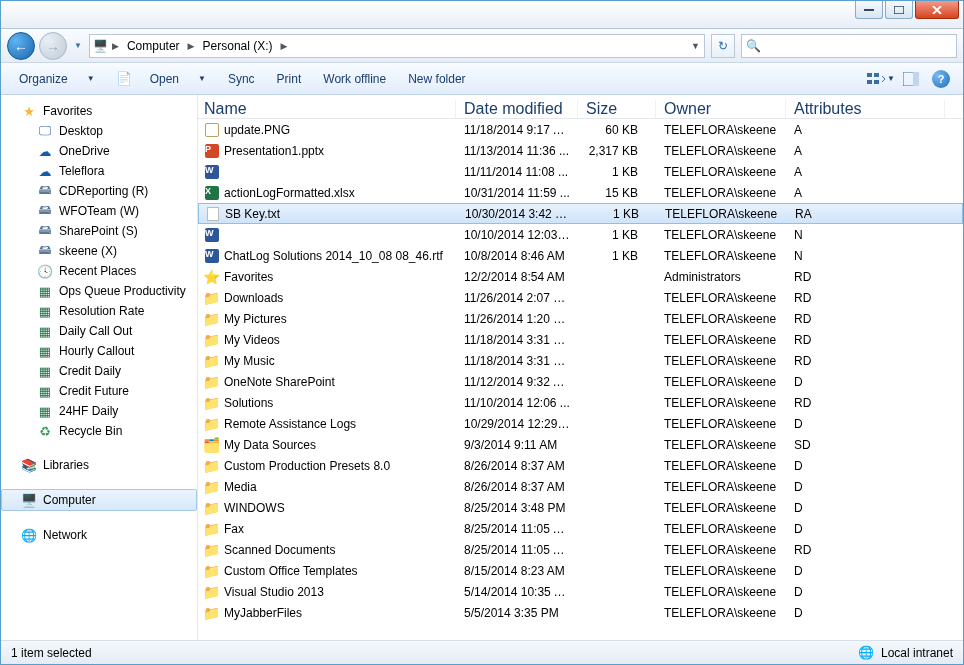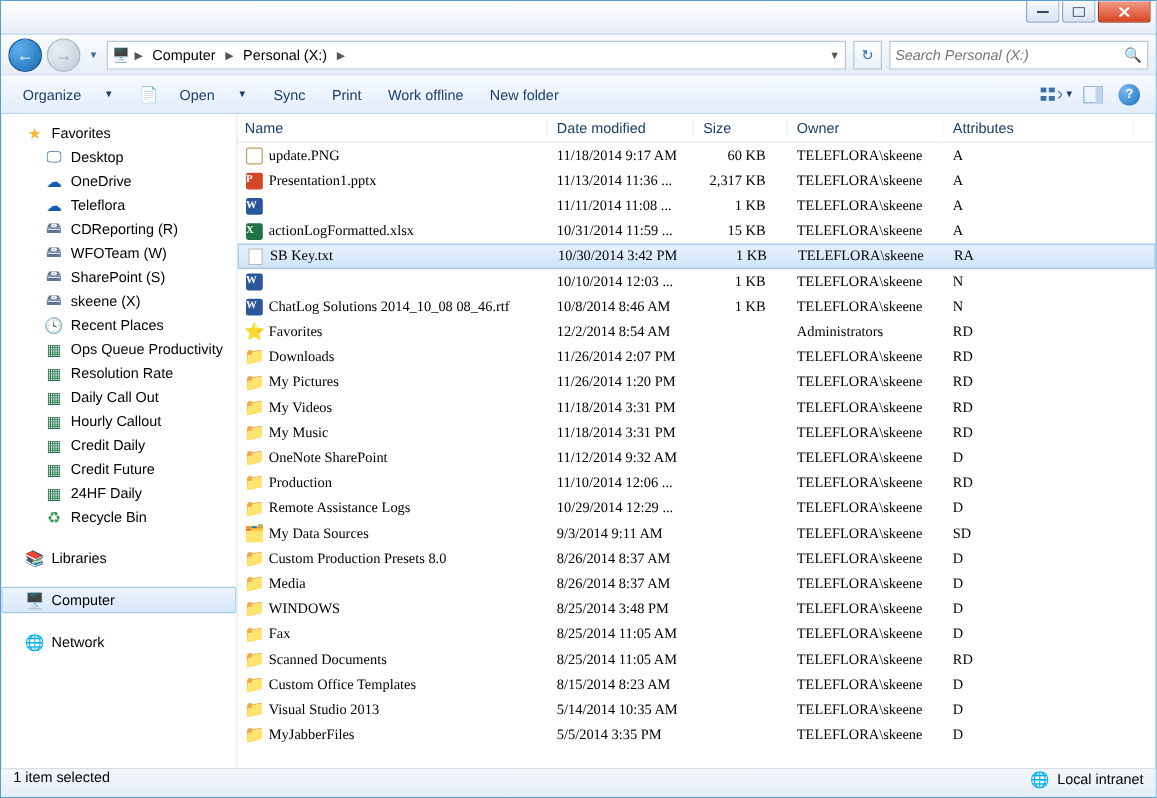--- a/index.html
+++ b/index.html
@@ -38,46 +38,46 @@
   .nav-head { display: flex; align-items: center; padding: 2px 6px 2px 20px; gap: 6px; font-size: 12px; }
   .nav-item { display: flex; align-items: center; padding: 2px 6px 2px 36px; gap: 6px; font-size: 12px; cursor: default; white-space: nowrap; overflow: hidden; text-overflow: ellipsis; }
   .nav-item.selected { background: linear-gradient(#ecf4fd,#d6e8fa); border: 1px solid #a6c8ea; border-radius: 2px; padding-left: 35px; }
   .ico { width: 16px; height: 16px; display: inline-flex; align-items: center; justify-content: center; font-size: 13px; flex-shrink: 0; }
   .ico-star { color: #f7b731; }
   .ico-lib { color: #3e78b6; }
   .ico-comp { color: #5f7f9f; }
   .ico-net { color: #3a6ea5; }
   
   .content { flex: 1; display: flex; flex-direction: column; min-width: 0; }
-  .col-headers { height: 24px; display: flex; align-items: center; border-bottom: 1px solid #e4e8ee; color: #1a3e6e; font-size: 12px; padding-right: 18px; }
+  .col-headers { height: 24px; display: flex; align-items: flex-end; border-bottom: 1px solid #e4e8ee; color: #1a3e6e; font-size: 16px; padding-right: 18px; }
   .col-h { padding: 0 8px; border-right: 1px solid #eef1f5; cursor: default; overflow: hidden; white-space: nowrap; }
   .col-name { width: 258px; padding-left: 6px; }
   .col-date { width: 122px; }
   .col-size { width: 78px; text-align: left; }
   .col-owner { width: 130px; }
   .col-attr { flex: 1; }
   
-  .file-list { flex: 1; overflow-y: scroll; font-family: Liberation Serif, serif; }
+  .file-list { flex: 1; overflow-y: scroll; }
   .file-row { height: 21px; display: flex; align-items: center; font-size: 12px; cursor: default; }
   .file-row.selected { background: linear-gradient(#e7f1fd,#cfe4f9); border: 1px solid #94bfe4; }
   .fc { padding: 0 8px; overflow: hidden; white-space: nowrap; text-overflow: ellipsis; }
   .fc-name { width: 258px; display: flex; align-items: center; gap: 4px; padding-left: 6px; }
   .fc-date { width: 122px; }
   .fc-size { width: 78px; text-align: right; padding-right: 18px; }
   .fc-owner { width: 130px; }
   .fc-attr { flex: 1; }
   .file-ico { width: 16px; height: 16px; display: inline-flex; align-items: center; justify-content: center; font-size: 12px; flex-shrink: 0; }
   .fi-png { background: #fff; border: 1px solid #c0a060; border-radius: 2px; width: 14px; height: 14px; }
   .fi-pptx { background: #d24726; color: #fff; border-radius: 2px; width: 14px; height: 14px; font-size: 9px; font-weight: bold; }
   .fi-rtf { background: #2b579a; color: #fff; border-radius: 2px; width: 14px; height: 14px; font-size: 9px; font-weight: bold; }
   .fi-xlsx { background: #217346; color: #fff; border-radius: 2px; width: 14px; height: 14px; font-size: 9px; font-weight: bold; }
   .fi-txt { background: #fff; border: 1px solid #bbb; width: 12px; height: 14px; }
   .fi-folder { color: #f3c563; font-size: 14px; }
   
-  .statusbar { height: 24px; border-top: 1px solid #d6dee8; background: linear-gradient(#f4f8fc,#e4ecf5); display: flex; align-items: flex-start; padding: 0 10px; font-size: 12px; }
+  .statusbar { height: 24px; border-top: 1px solid #d6dee8; background: linear-gradient(#f4f8fc,#e4ecf5); display: flex; align-items: center; padding: 0 10px; font-size: 12px; }
   .status-right { margin-left: auto; display: flex; align-items: center; gap: 6px; }
   
   
   .file-list::-webkit-scrollbar { width: 17px; }
   .file-list::-webkit-scrollbar-track { background: #f0f0f0; }
   .file-list::-webkit-scrollbar-thumb { background: #c9cdd3; border: 1px solid #a9adb3; }
   .file-list::-webkit-scrollbar-button { height: 17px; background: #f0f0f0; border: 1px solid #c9cdd3; }
 </style>
 </head>
 <body>
@@ -115,21 +115,20 @@
       <span class="bc-part">Computer</span>
       <span class="bc-arrow">▶</span>
       <span class="bc-part">Personal (X:)</span>
       <span class="bc-arrow">▶</span>
       <span class="bc-end">
         <span class="bc-arrow">▼</span>
       </span>
     </div>
     <div class="refresh-btn">↻</div>
     <div class="search-box">
-      <input type="text" placeholder="Search Personal (X:)" style="">
       <span class="sicon">🔍</span>
     </div>
   </div>
 
   <div class="toolbar">
     <div class="tb-btn">
         <span>Organize</span>
         <span class="tb-drop">▼</span>
       </div>
     <div class="tb-btn">
@@ -427,21 +426,21 @@
             <div class="fc fc-date">11/12/2014 9:32 AM</div>
             <div class="fc fc-size"></div>
             <div class="fc fc-owner">TELEFLORA\skeene</div>
             <div class="fc fc-attr">D</div>
           </div>
           <div class="file-row">
             <div class="fc fc-name">
               <span class="file-ico">
                 <span class="fi-folder">📁</span>
               </span>
-              <span>Production</span>
+              <span>Solutions</span>
             </div>
             <div class="fc fc-date">11/10/2014 12:06 ...</div>
             <div class="fc fc-size"></div>
             <div class="fc fc-owner">TELEFLORA\skeene</div>
             <div class="fc fc-attr">RD</div>
           </div>
           <div class="file-row">
             <div class="fc fc-name">
               <span class="file-ico">
                 <span class="fi-folder">📁</span>

